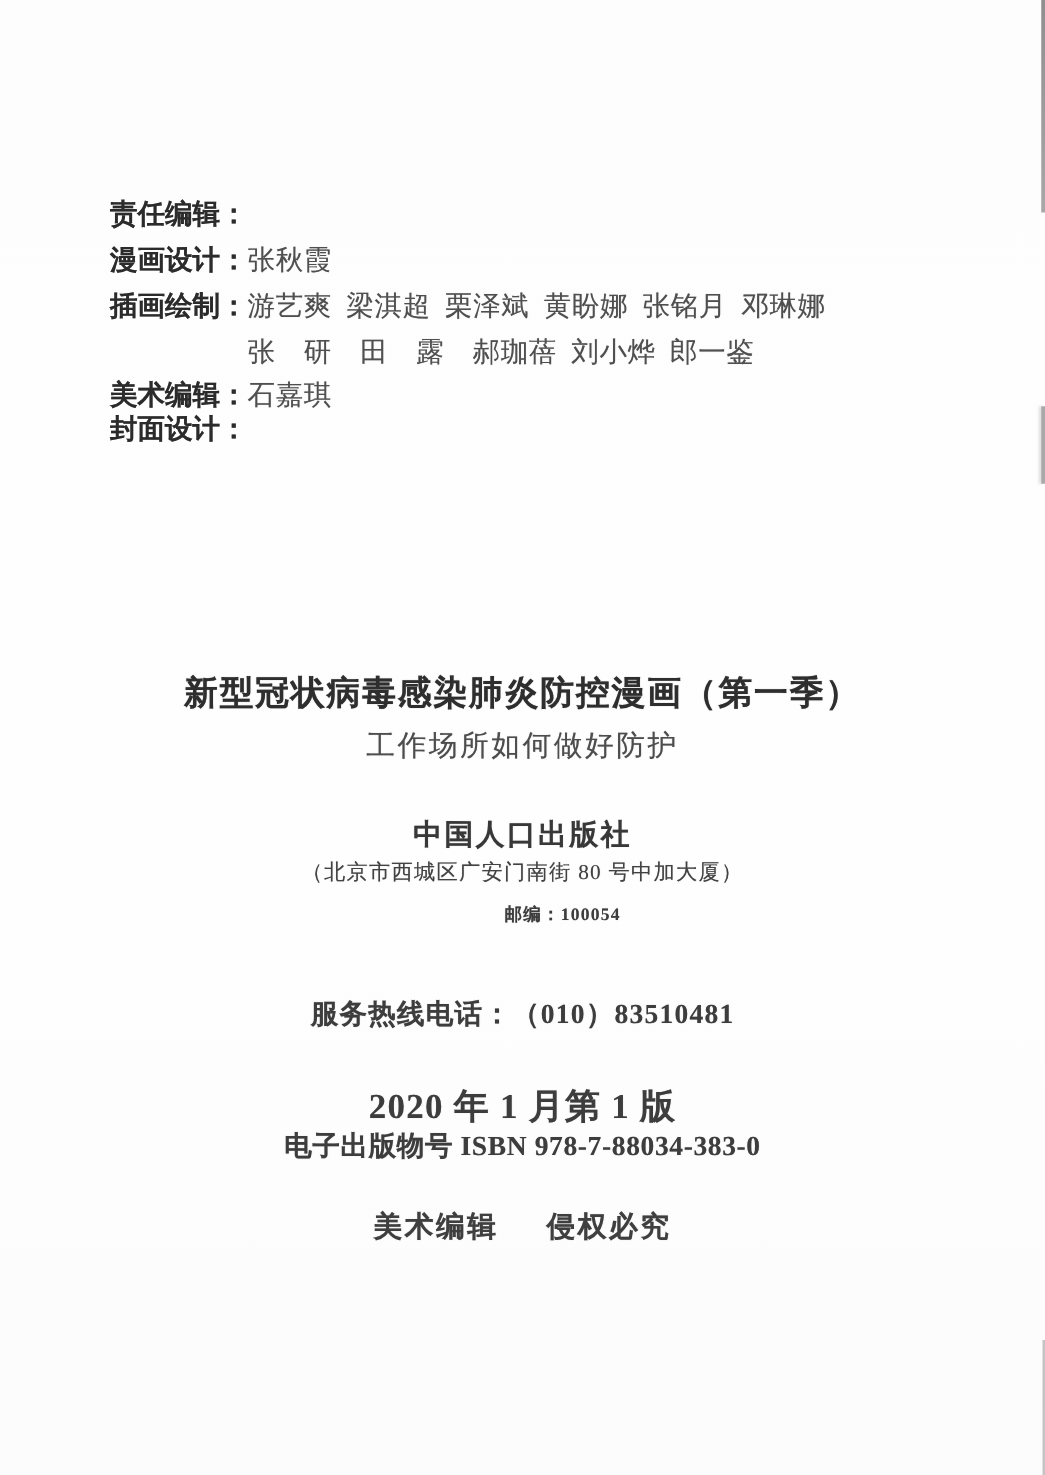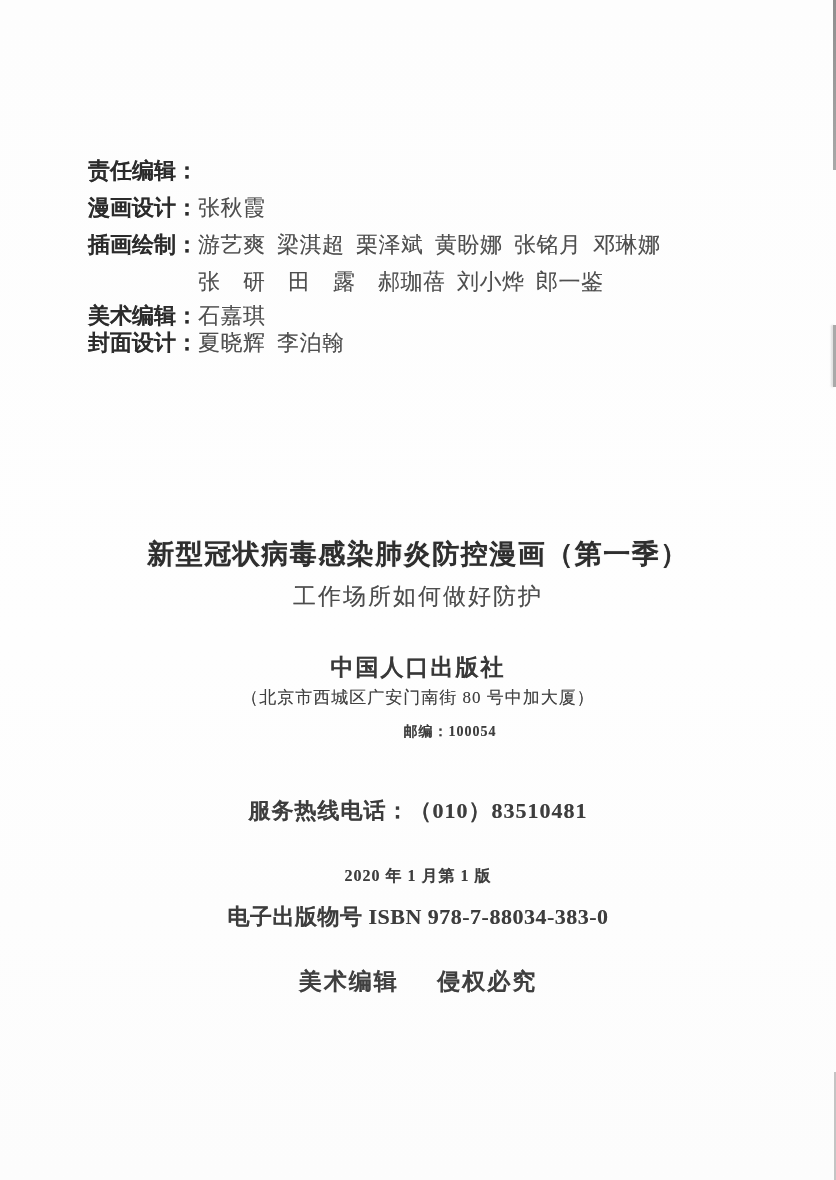--- a/index.html
+++ b/index.html
@@ -80,21 +80,21 @@
   .publisher-address {
     top: 686px;
     font-size: 17px;
     font-weight: 500;
     letter-spacing: 1px;
     color: #424242;
   }
   .publisher-postcode { top: 723px; font-size: 14px; font-weight: 600; letter-spacing: 1px; margin-left: 32px; }
   .publisher-fax      { top: 759px; font-size: 22px; font-weight: 600; letter-spacing: 1px; }
   .publisher-hotline  { top: 796px; font-size: 22px; font-weight: 600; letter-spacing: 1px; }
-  .edition-line       { top: 866px; font-size: 16px; font-weight: 600; letter-spacing: 1px; }
+  .edition-line       { top: 866px; font-size: 28px; font-weight: 600; letter-spacing: 1px; }
   .isbn-line          { top: 902px; font-size: 22px; font-weight: 600; letter-spacing: 0.5px; }
   .copyright-line     { top: 966px; font-size: 23px; font-weight: 600; letter-spacing: 2px; color: #3f3f3f; }
 
   
   .edge-line { position: absolute; right: 0; }
   .edge-line.seg-top    { top: 0;      height: 170px; width: 3px; background: linear-gradient(180deg, #8f8f8f, #a8a8a8); }
   .edge-line.seg-mid    { top: 325px;  height: 62px;  width: 3px; background: #a9a9a9; box-shadow: -2px 0 2px rgba(170,170,170,0.35); }
   .edge-line.seg-bottom { top: 1072px; height: 108px; width: 2px; background: #c4c4c4; }
 </style>
 </head>
@@ -116,21 +116,20 @@
   <div class="credit-row row-4">
     <span class="credit-label"></span>
     <span class="credit-names">张　研　田　露　郝珈蓓 刘小烨 郎一鉴</span>
   </div>
   <div class="credit-row row-5">
     <span class="credit-label">美术编辑：</span>
     <span class="credit-names">石嘉琪</span>
   </div>
   <div class="credit-row row-6">
     <span class="credit-label">封面设计：</span>
-    <span class="credit-names">夏晓辉 李泊翰</span>
   </div>
 
   <div class="cline series-title">新型冠状病毒感染肺炎防控漫画（第一季）</div>
   <div class="cline volume-title">工作场所如何做好防护</div>
 
   <div class="cline publisher-name">中国人口出版社</div>
   <div class="cline publisher-address">（北京市西城区广安门南街 80 号中加大厦）</div>
   <div class="cline publisher-postcode">邮编：100054</div>
   <div class="cline publisher-hotline">服务热线电话：（010）83510481</div>
 

